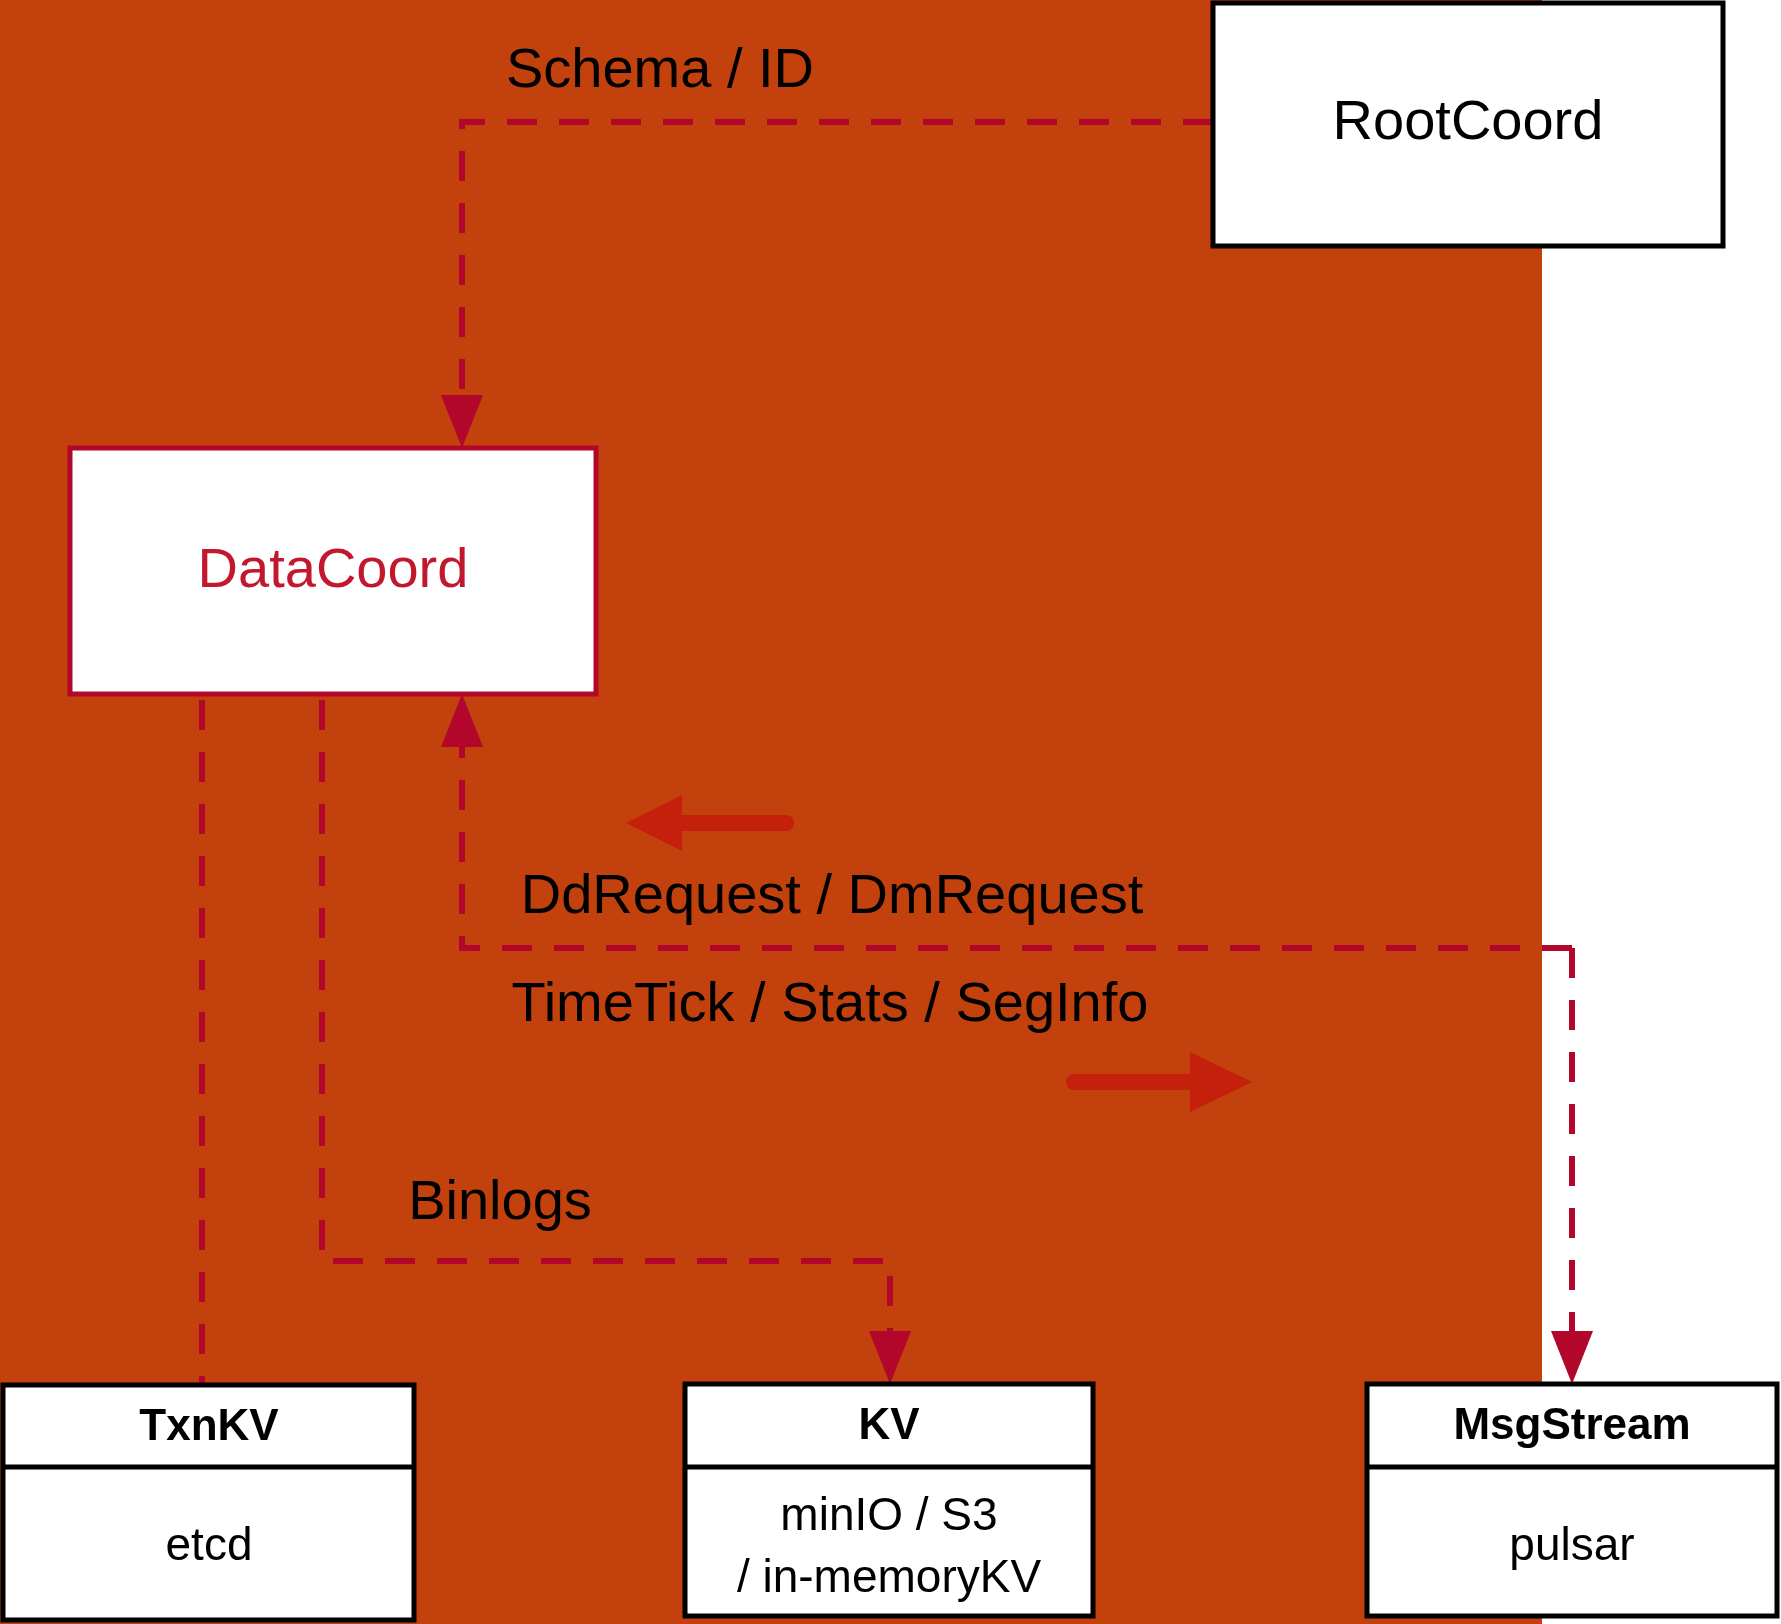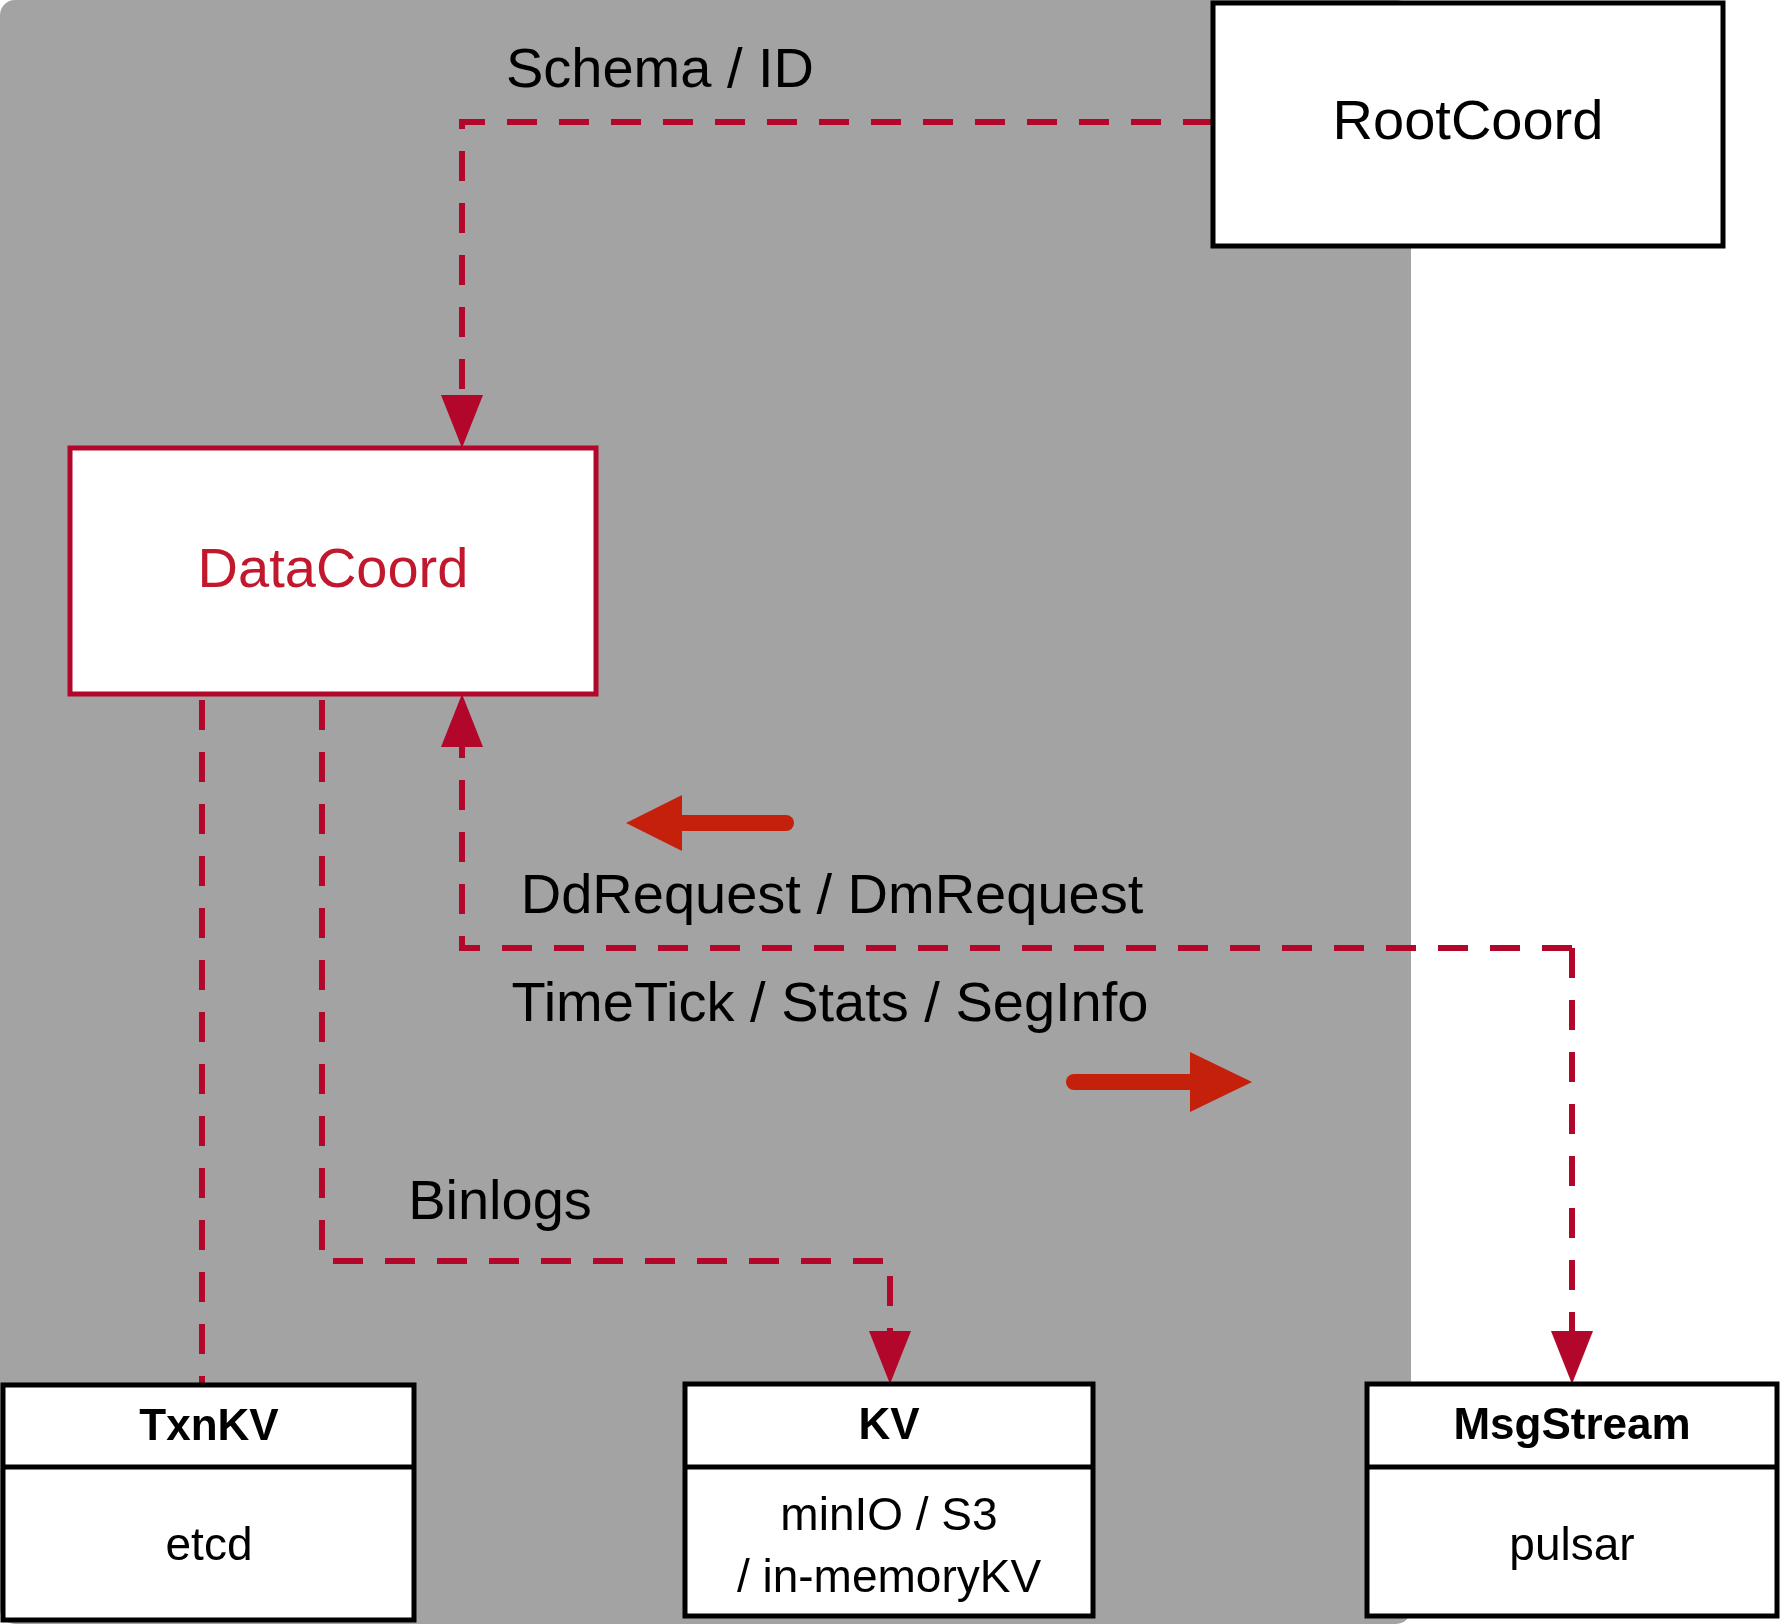--- a/index.html
+++ b/index.html
@@ -8,24 +8,23 @@
     background: #ffffff;
   }
   body {
     width: 1781px;
     height: 1624px;
     font-family: "Liberation Sans", sans-serif;
     overflow: hidden;
   }
   #diagram-root {
     position: relative;
-    width: 1411px;
+    width: 1542px;
     height: 1624px;
-    background: #a3a3a3;
-    border-radius: 15px;
+    background: #c2410c;
   }
   svg.diagram {
     display: block;
     width: 1781px;
     height: 1624px;
   }
   .box-black { stroke: #000000; stroke-width: 5; fill: #ffffff; }
   .box-red { stroke: #b3062b; stroke-width: 5; fill: #ffffff; }
   .divider-black { stroke: #000000; stroke-width: 5; }
   .lbl-black {

